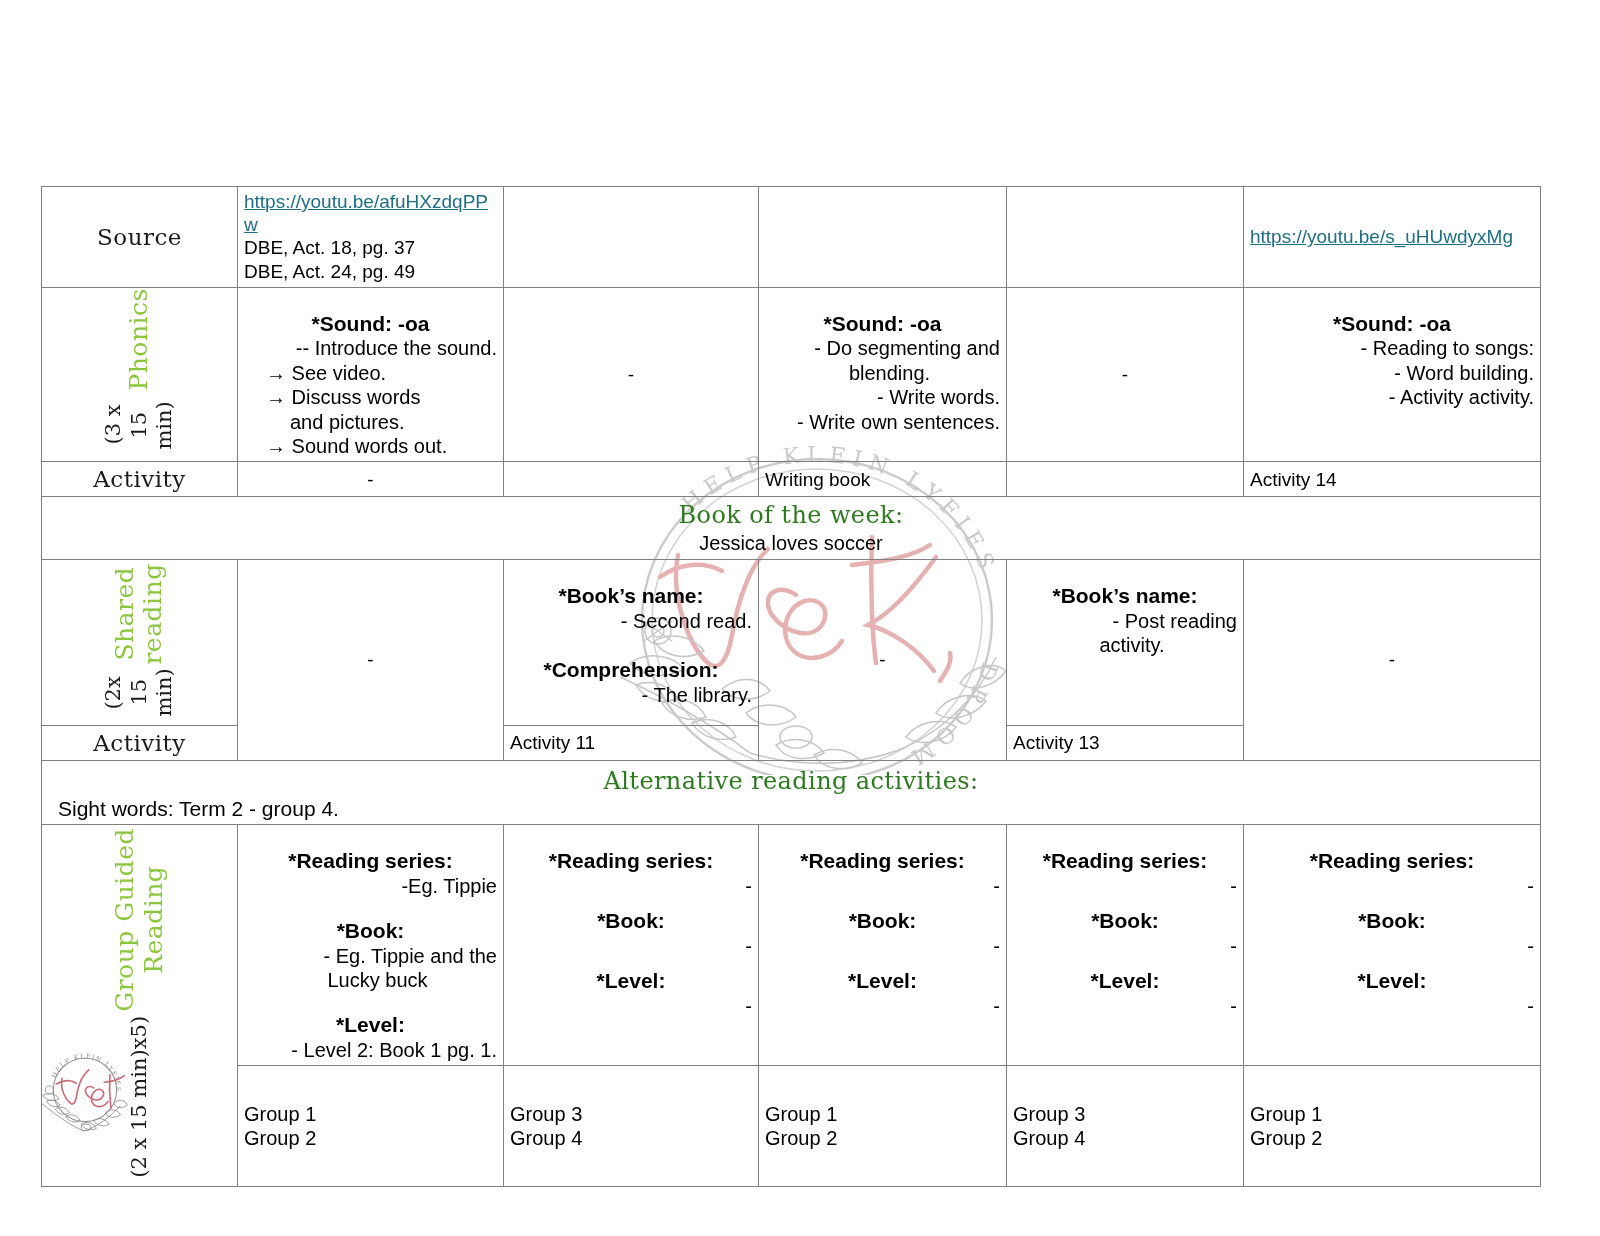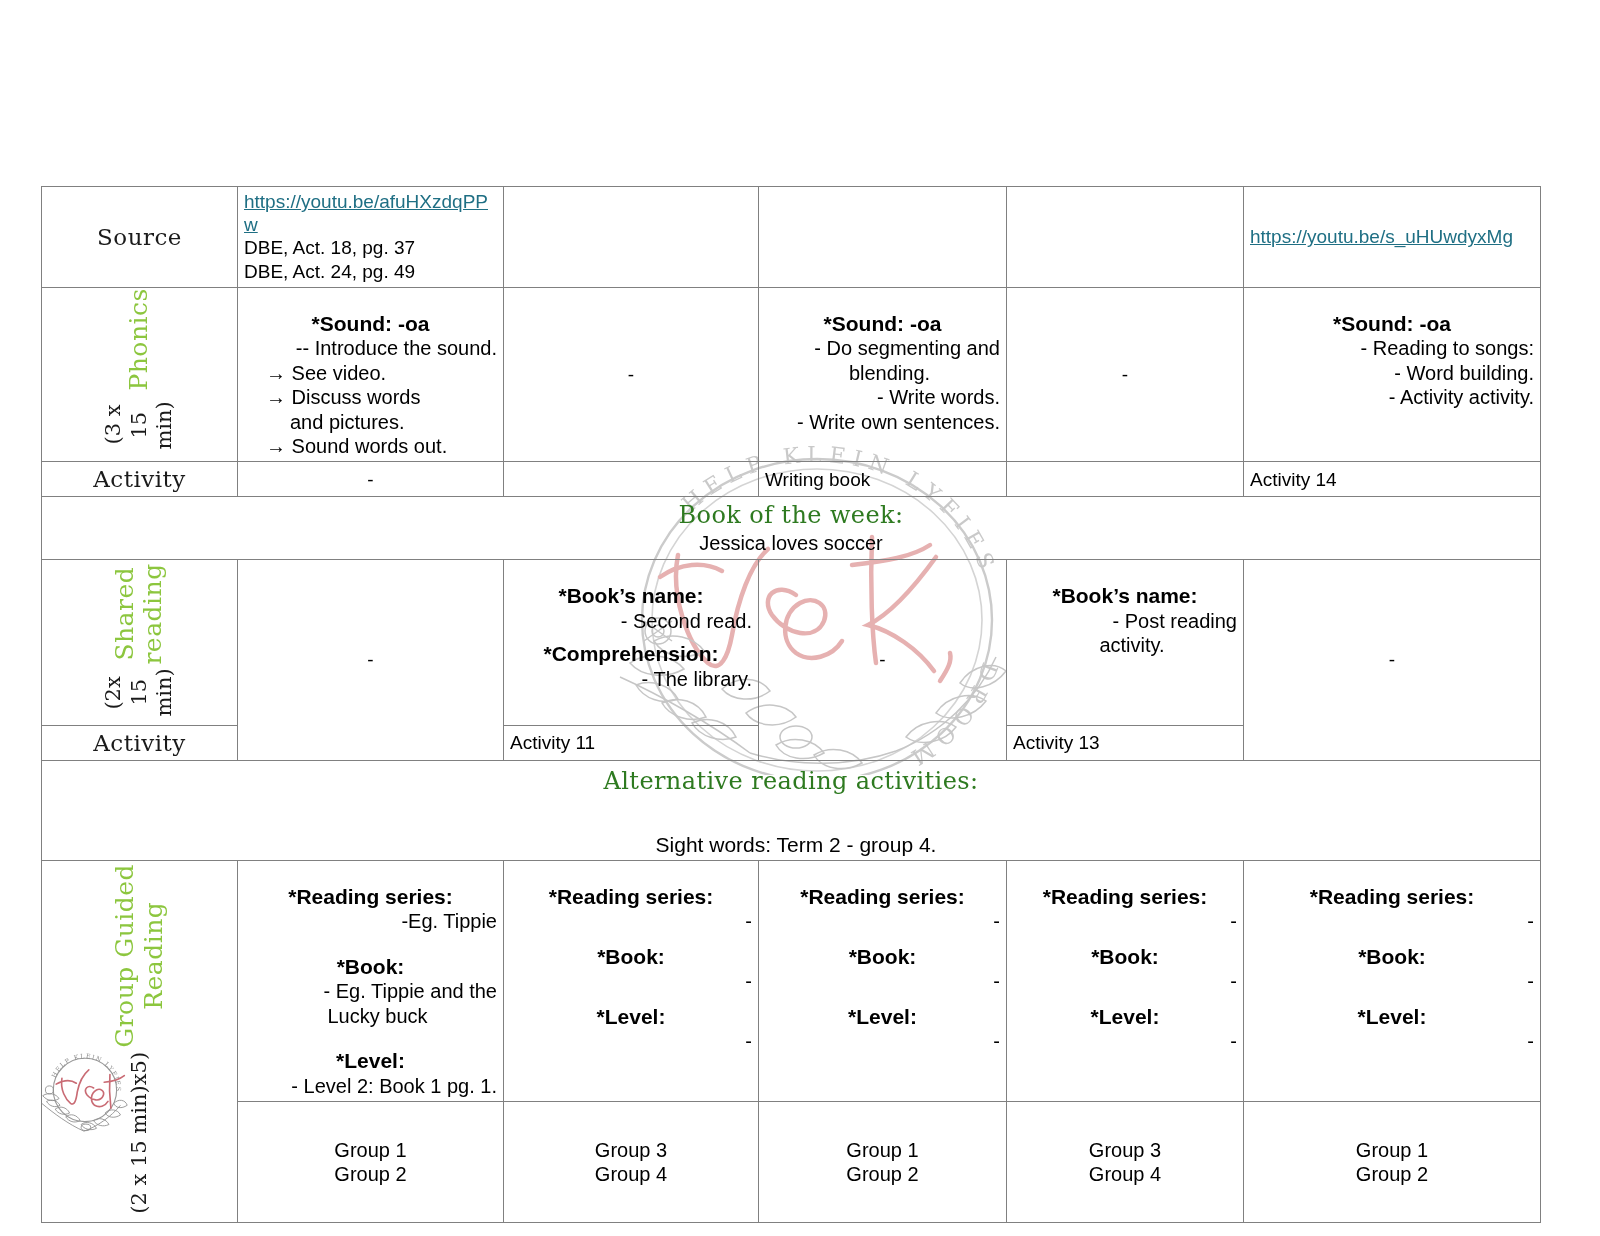--- a/index.html
+++ b/index.html
@@ -112,26 +112,25 @@
     font-size: 24px;
     text-align: center;
     letter-spacing: .4px;
   }
   .botw-sub {
     text-align: center;
     font-size: 20px;
     color: #000;
   }
   .sight {
-    text-align: center;
+    text-align: left;
     font-size: 21px;
     padding-left: 10px;
-    margin-top: 36px;
-  }
-  .grp { display:block; text-align:center; font-size:20px; line-height:1.22; }
+  }
+  .grp { display:block; text-align:left; font-size:20px; line-height:1.22; }
   .tight td { padding-top: 2px; padding-bottom: 2px; }
 
   
   #footer {
     position: absolute;
     left: 36px; top: 1040px;
     display: flex; align-items: center; gap: 10px;
     z-index: 4;
   }
   #footer-logo { width: 96px; height: 96px; }
@@ -282,21 +281,21 @@
           <span class="vert-label">
             <span class="vl-main">Shared
 reading</span>
             <span class="vl-sub">(2x 15 min)</span>
           </span>
         </td>
         <td class="dash" rowspan="2">-</td>
         <td style="vertical-align:top;">
           <span class="hdr">*Book’s name:</span>
           <span class="body-line">- Second read.</span>
-          <span class="hdr" style="margin-top:8px;">*Comprehension:</span>
+          <span class="hdr" style="margin-top:24px;">*Comprehension:</span>
           <span class="body-line">- The library.</span>
         </td>
         <td class="dash" rowspan="2">-</td>
         <td style="vertical-align:top;">
           <span class="hdr">*Book’s name:</span>
           <span class="body-line">- Post reading</span>
           <span class="indent2">activity.</span>
         </td>
         <td class="dash" rowspan="2">-</td>
       </tr>

